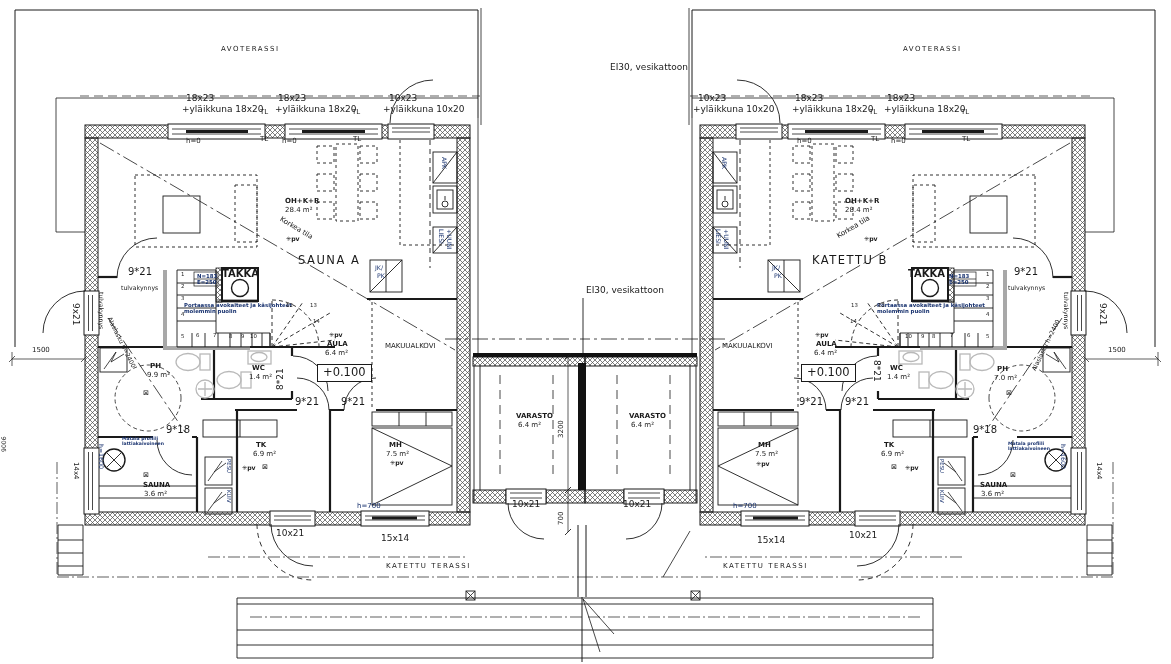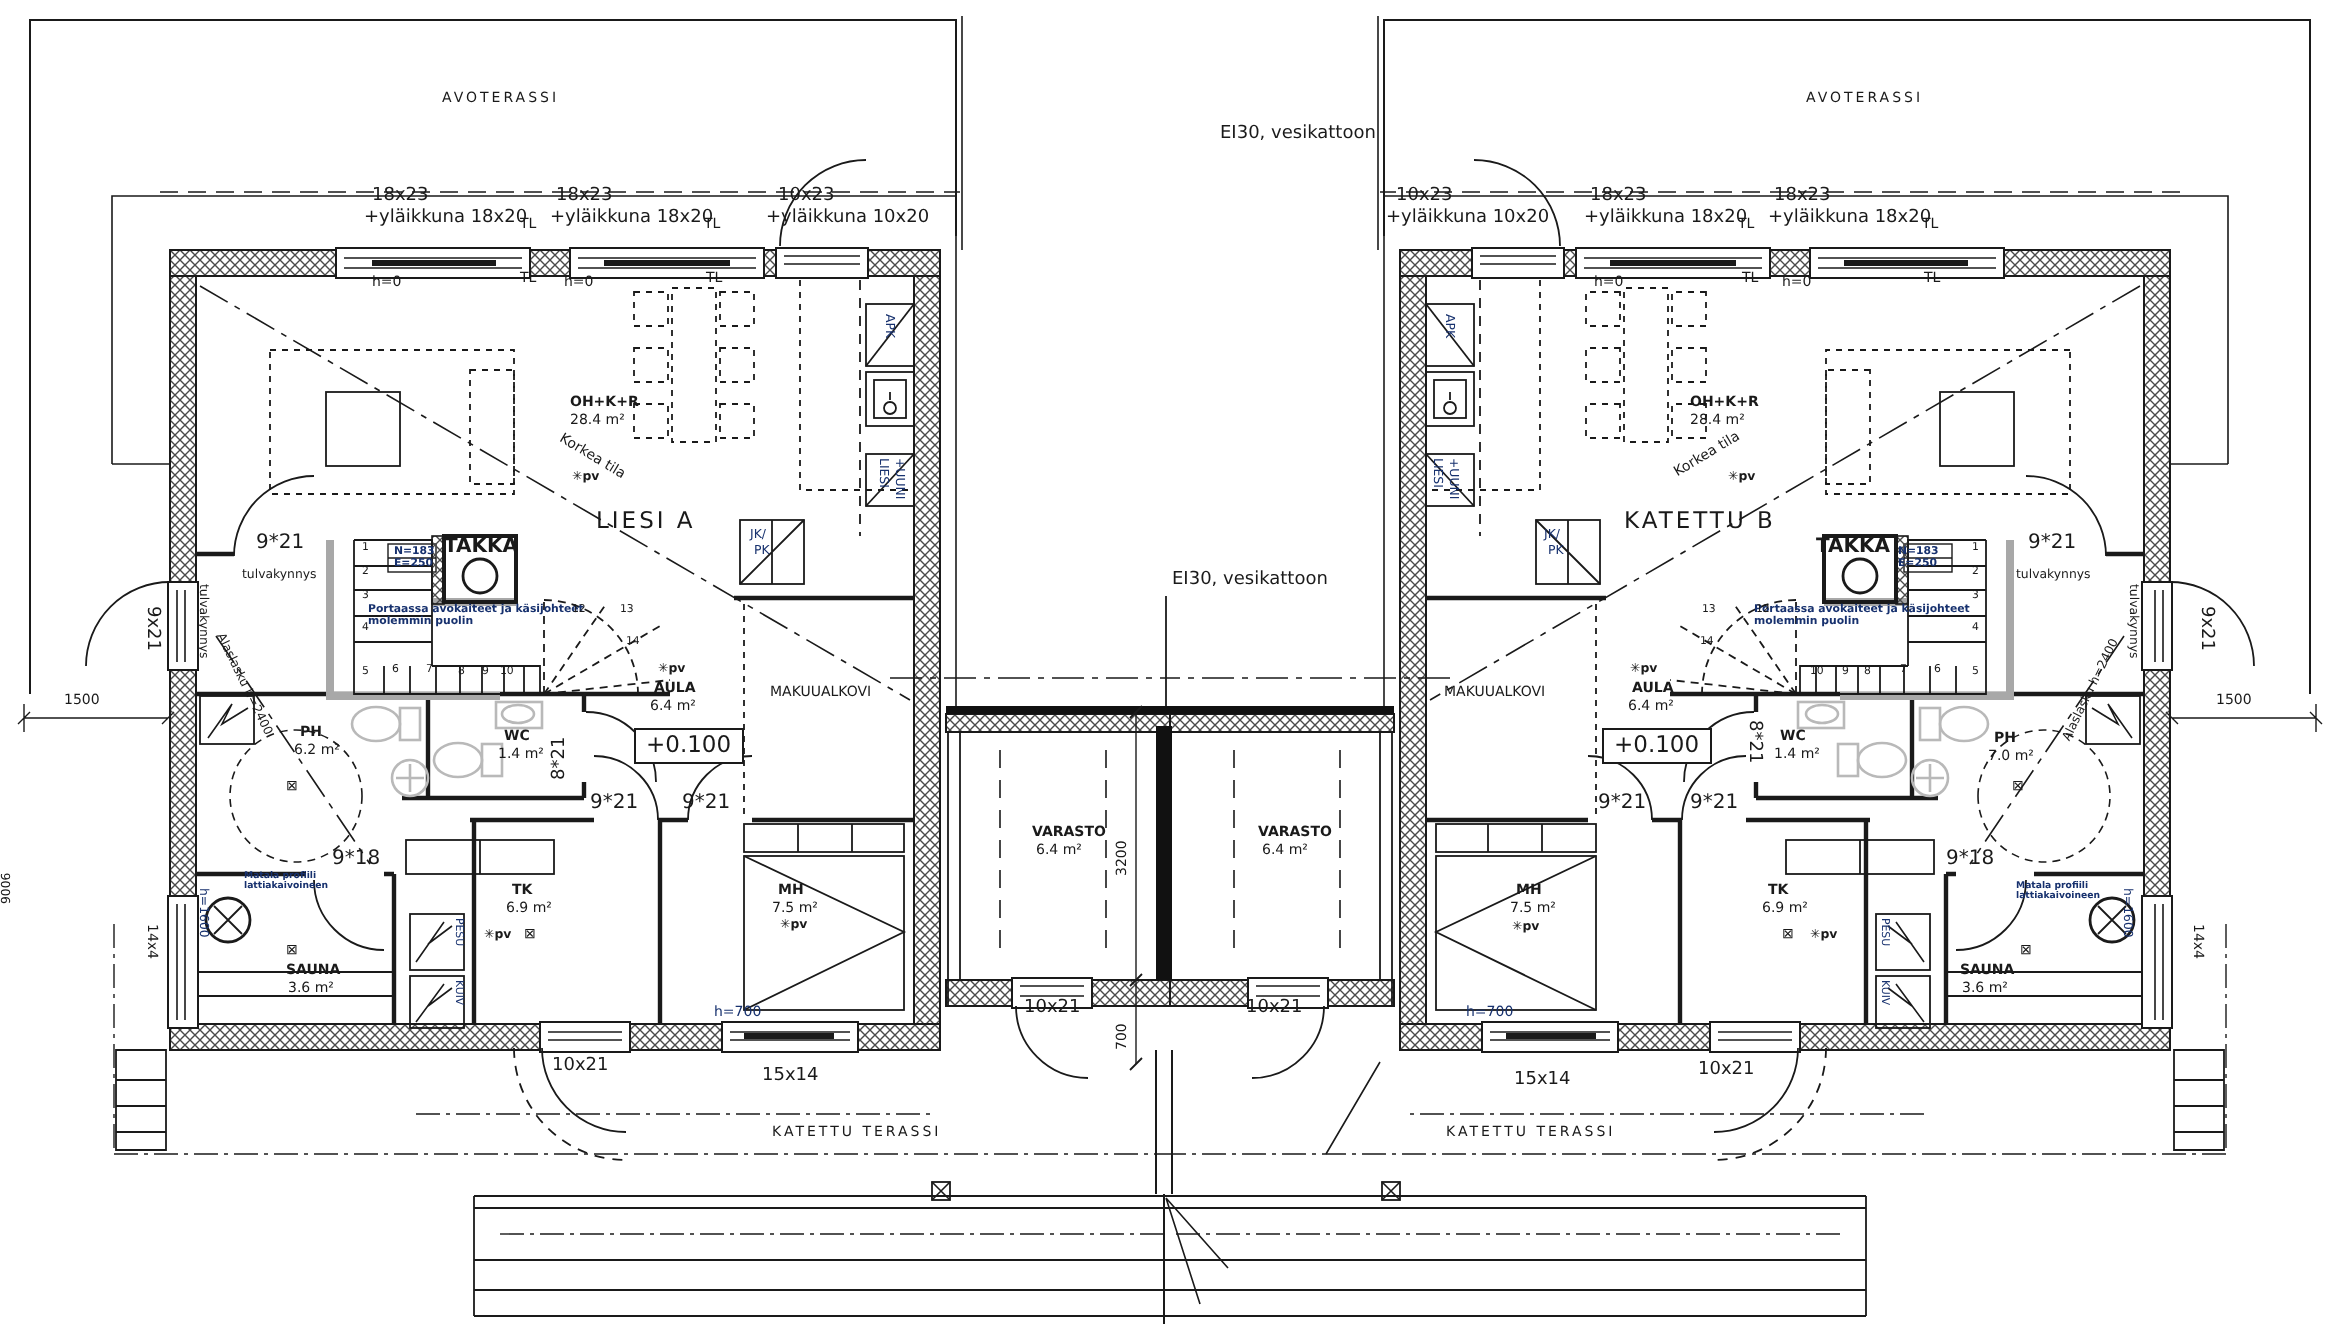--- a/index.html
+++ b/index.html
@@ -261,23 +261,23 @@
 <div class="lbl s9 r90" style="left:1107px;top:303px">9x21</div>
 <div class="lbl s6 r90" style="left:1069px;top:292px">tulvakynnys</div>
 <div class="lbl s9" style="left:276px;top:529px">10x21</div>
 <div class="lbl s9" style="left:849px;top:531px">10x21</div>
 <div class="lbl s9" style="left:512px;top:500px">10x21</div>
 <div class="lbl s9" style="left:623px;top:500px">10x21</div>
 
 <div class="lbl s7 b" style="left:285px;top:198px">OH+K+R</div>
 <div class="lbl s7" style="left:285px;top:207px">28.4  m²</div>
 <div class="lbl s7 d31" style="left:282px;top:216px">Korkea  tila</div>
-<div class="lbl s11 sp" style="left:298px;top:255px">LIESI  A</div>
+<div class="lbl s11 sp" style="left:298px;top:255px">SAUNA  A</div>
 <div class="lbl s7 b" style="left:150px;top:363px">PH</div>
-<div class="lbl s7" style="left:147px;top:372px">6.2  m²</div>
+<div class="lbl s7" style="left:147px;top:372px">9.9  m²</div>
 <div class="lbl s7 b" style="left:252px;top:365px">WC</div>
 <div class="lbl s7" style="left:249px;top:374px">1.4  m²</div>
 <div class="lbl s7 b" style="left:327px;top:341px">AULA</div>
 <div class="lbl s7" style="left:325px;top:350px">6.4  m²</div>
 <div class="lbl s11 lvl" style="left:317px;top:364px">+0.100</div>
 <div class="lbl s7" style="left:385px;top:343px">MAKUUALKOVI</div>
 <div class="lbl s7 b" style="left:256px;top:442px">TK</div>
 <div class="lbl s7" style="left:253px;top:451px">6.9  m²</div>
 <div class="lbl s7 b" style="left:389px;top:442px">MH</div>
 <div class="lbl s7" style="left:386px;top:451px">7.5  m²</div>

